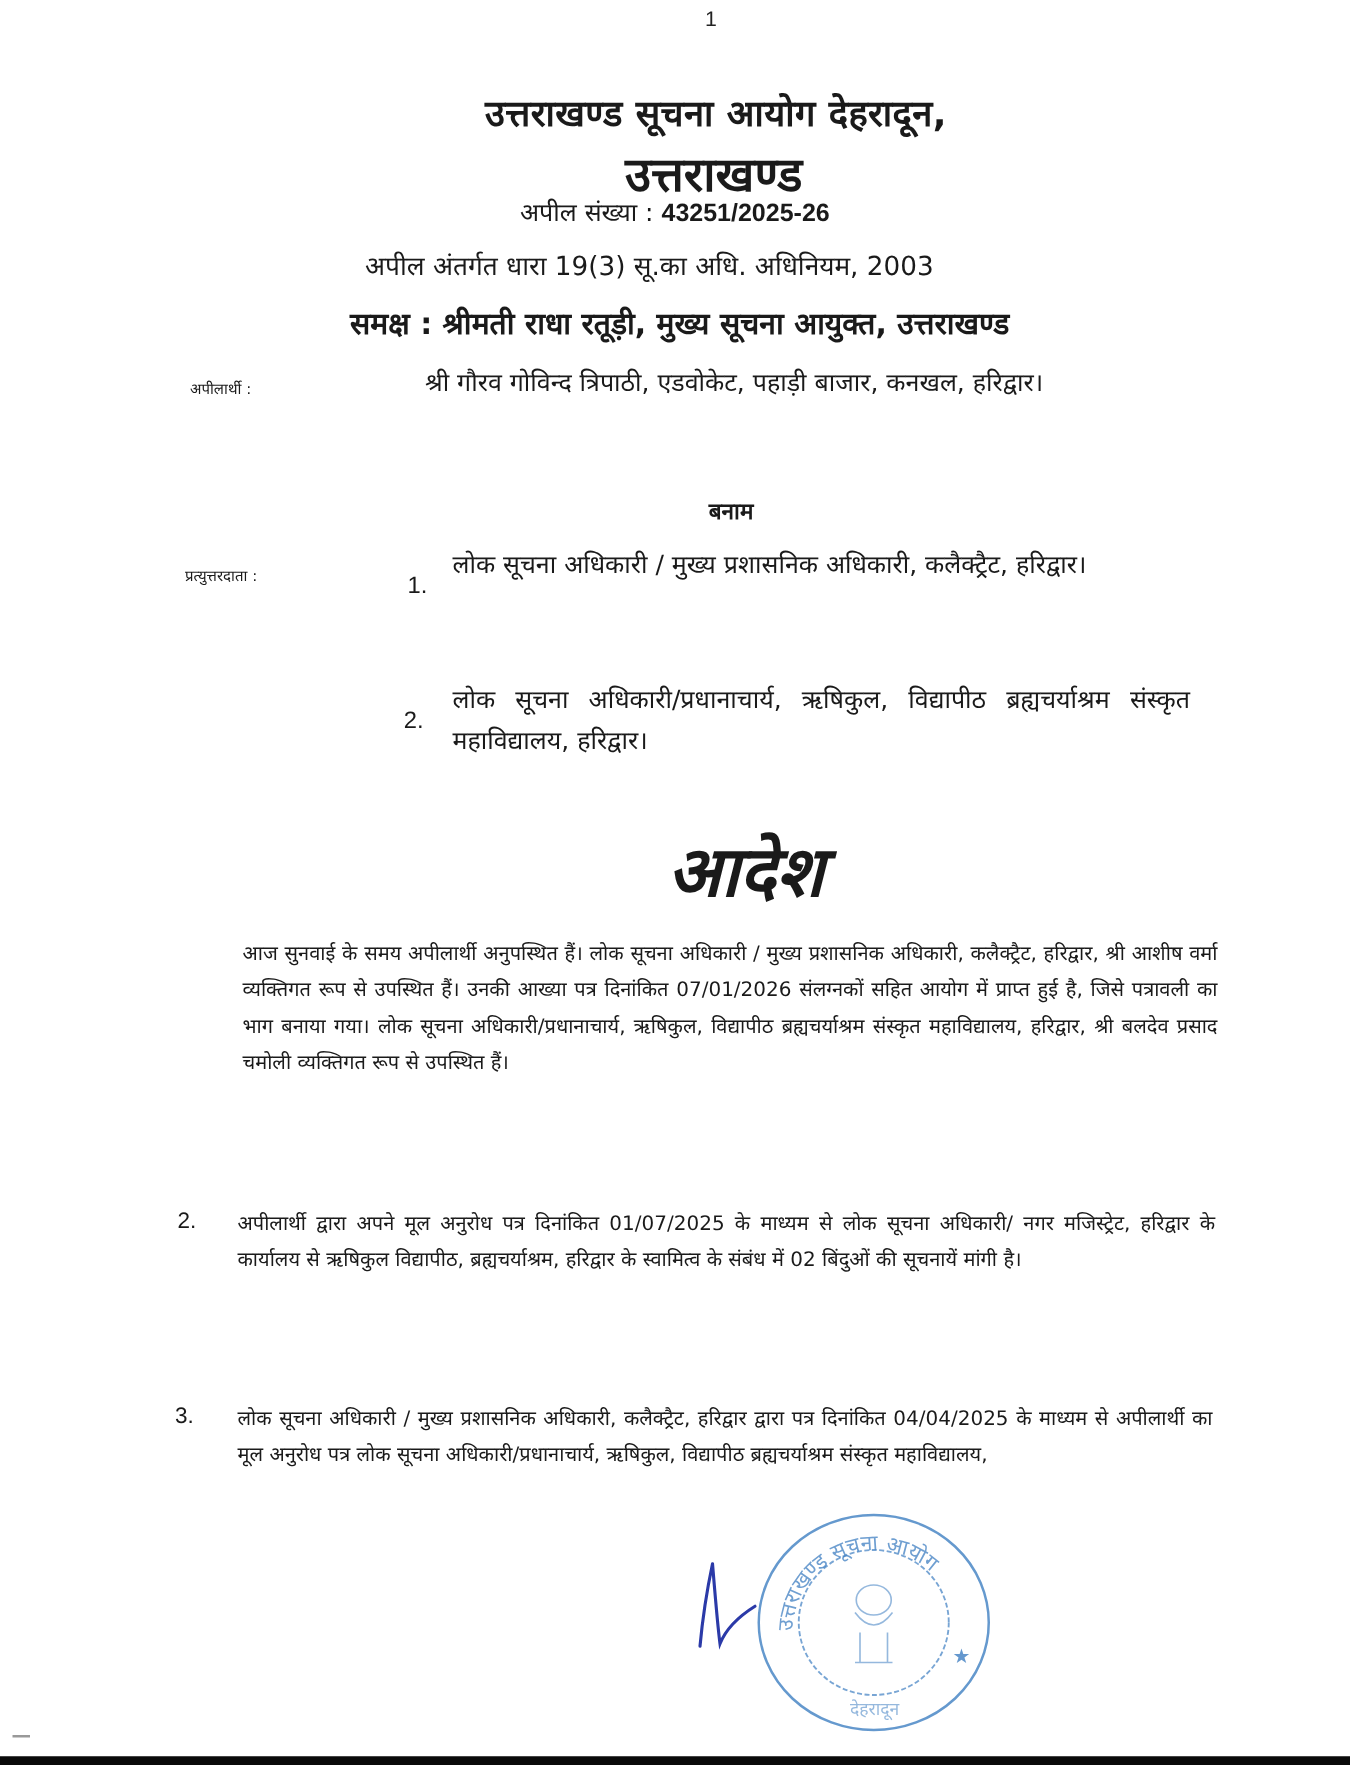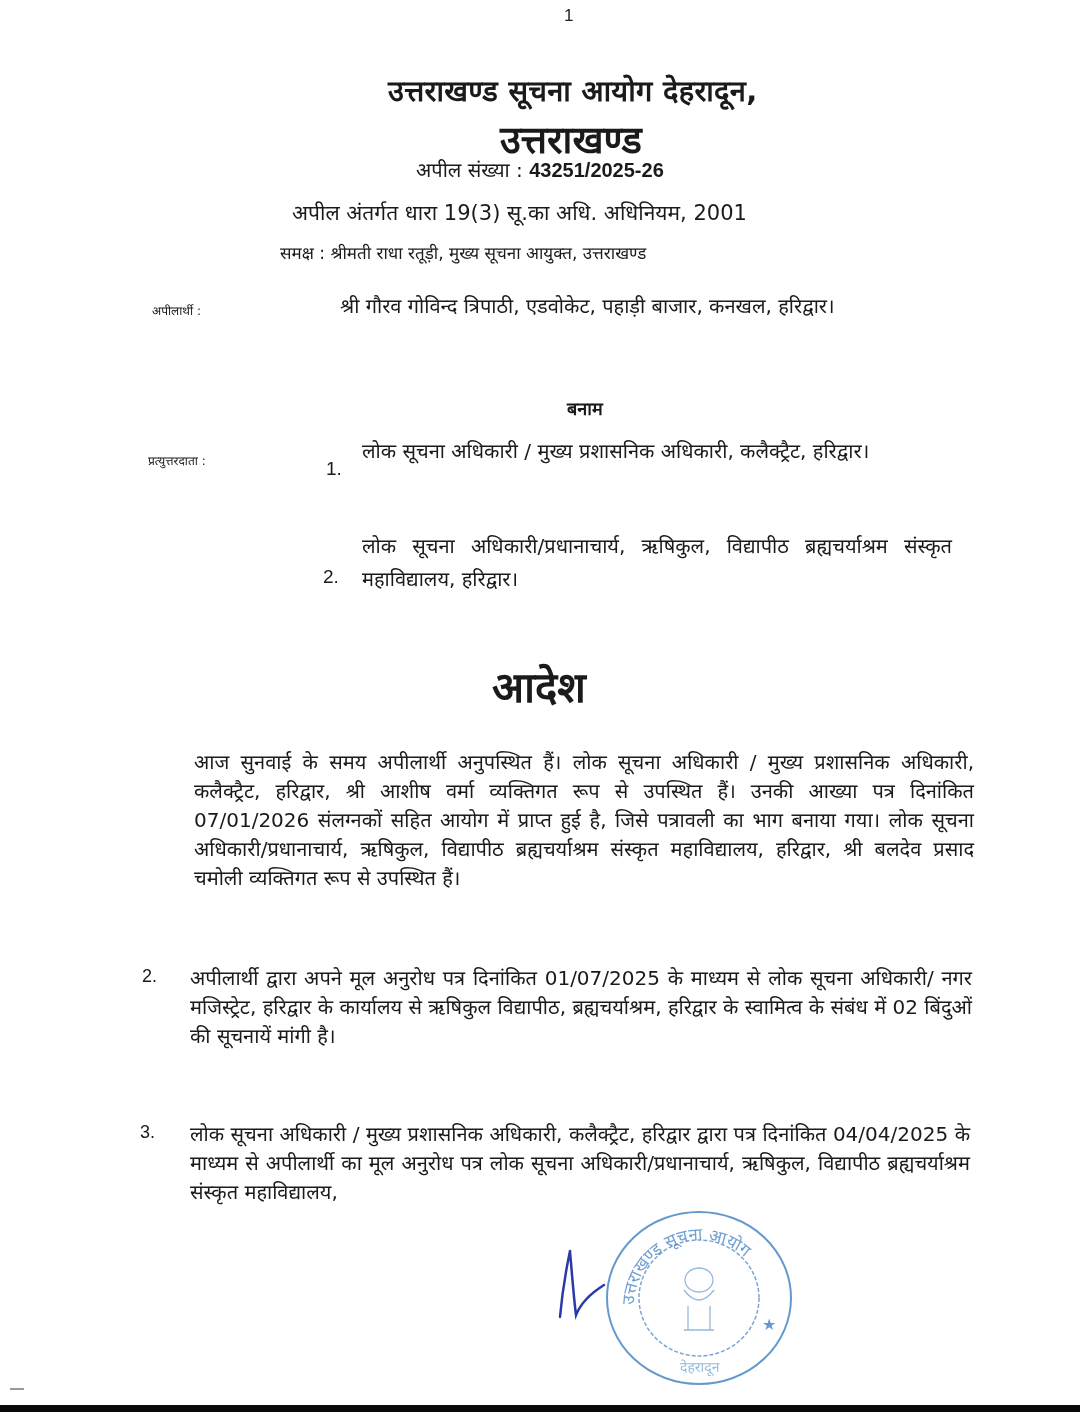--- a/index.html
+++ b/index.html
@@ -7,61 +7,61 @@
     width: 1080px; height: 1412px; background: #ffffff; position: relative; overflow: hidden;
     font-family: "DejaVu Sans", "Liberation Sans", sans-serif; color: #1a1a1a;
   }
   .abs { position: absolute; }
   .page-num { left: 564px; top: 6px; font-size: 17px; font-family: "Liberation Sans", sans-serif; color:#222; }
   .h-title { left: 388px; top: 70px; font-size: 29px; font-weight: bold; white-space: nowrap; letter-spacing: 0.3px; }
   .h-title2 { left: 500px; top: 112px; font-size: 38px; font-weight: bold; white-space: nowrap; }
   .appeal-no { left: 416px; top: 156px; font-size: 20px; white-space: nowrap; text-align: center; }
   .appeal-no b { font-family: "Liberation Sans", sans-serif; font-weight: bold; font-size: 20px; }
   .section-line { left: 292px; top: 198px; font-size: 21px; white-space: nowrap; }
-  .before-line { left: 280px; top: 241px; font-size: 17px; white-space: nowrap; }
+  .before-line { left: 280px; top: 241px; font-size: 24px; white-space: nowrap; font-weight: bold; }
 
   .label { font-size: 12px; white-space: nowrap; }
   .party-text { font-size: 20px; line-height: 33px; text-align: justify; text-align-last: left; }
 
   .versus { left: 548px; top: 396px; font-size: 18px; font-weight: bold; margin-left: 19px; }
 
-  .order-title { left: 492px; top: 657px; font-size: 42px; font-weight: bold; }
+  .order-title { left: 534px; top: 657px; font-size: 56px; font-weight: bold; font-style: italic; }
 
-  .para { font-size: 20px; line-height: 29px; text-align: justify; }
+  .para { font-size: 16px; line-height: 29px; text-align: justify; }
   .para-num { font-size: 18px; font-family: "Liberation Sans", sans-serif; }
 
   .stamp { left: 604px; top: 1210px; width: 190px; height: 176px; }
   .bottom-bar { left: 0; top: 1405px; width: 1080px; height: 7px; background: #0a0a0a; }
   .dash-mark { left: 10px; top: 1388px; width: 14px; height: 2px; background: #999; }
 </style>
 </head>
 <body>
 
 <div class="abs page-num">1</div>
 
 <div class="abs h-title">उत्तराखण्ड सूचना आयोग देहरादून,</div>
 <div class="abs h-title2">उत्तराखण्ड</div>
 <div class="abs appeal-no">
   <span>अपील संख्या  : </span><b>43251/2025-26</b>
 </div>
-<div class="abs section-line">अपील अंतर्गत धारा 19(3) सू.का अधि. अधिनियम, 2001</div>
+<div class="abs section-line">अपील अंतर्गत धारा 19(3) सू.का अधि. अधिनियम, 2003</div>
 <div class="abs before-line">समक्ष : श्रीमती राधा रतूड़ी, मुख्य सूचना आयुक्त, उत्तराखण्ड</div>
 
 <div class="abs label" style="left:152px; top:302px;">अपीलार्थी :</div>
 <div class="abs party-text" style="left:340px; top:290px; width:614px;">श्री गौरव गोविन्द त्रिपाठी, एडवोकेट, पहाड़ी बाजार, कनखल, हरिद्वार।</div>
 
 <div class="abs versus">बनाम</div>
 
 <div class="abs label" style="left:148px; top:452px;">प्रत्युत्तरदाता :</div>
 
 <div class="abs para-num" style="left:326px; top:458px; font-size:19px;">1.</div>
 <div class="abs party-text" style="left:362px; top:435px; width:592px;">लोक सूचना अधिकारी / मुख्य प्रशासनिक अधिकारी, कलैक्ट्रैट, हरिद्वार।</div>
 
 <div class="abs para-num" style="left:323px; top:566px; font-size:19px;">2.</div>
-<div class="abs party-text" style="left:362px; top:530px; width:590px;">लोक सूचना अधिकारी/प्रधानाचार्य, ऋषिकुल, विद्यापीठ ब्रह्यचर्याश्रम संस्कृत महाविद्यालय, हरिद्वार।</div>
+<div class="abs party-text" style="left:362px; top:543px; width:590px;">लोक सूचना अधिकारी/प्रधानाचार्य, ऋषिकुल, विद्यापीठ ब्रह्यचर्याश्रम संस्कृत महाविद्यालय, हरिद्वार।</div>
 
 <div class="abs order-title">आदेश</div>
 
 <div class="abs para" style="left:194px; top:748px; width:780px;">आज सुनवाई के समय अपीलार्थी अनुपस्थित हैं। लोक सूचना अधिकारी / मुख्य प्रशासनिक अधिकारी, कलैक्ट्रैट, हरिद्वार, श्री आशीष वर्मा व्यक्तिगत रूप से उपस्थित हैं। उनकी आख्या पत्र दिनांकित 07/01/2026 संलग्नकों सहित आयोग में प्राप्त हुई है, जिसे पत्रावली का भाग बनाया गया। लोक सूचना अधिकारी/प्रधानाचार्य, ऋषिकुल, विद्यापीठ ब्रह्यचर्याश्रम संस्कृत महाविद्यालय, हरिद्वार, श्री बलदेव प्रसाद चमोली व्यक्तिगत रूप से उपस्थित हैं।</div>
 
 <div class="abs para-num" style="left:142px; top:966px;">2.</div>
 <div class="abs para" style="left:190px; top:964px; width:782px;">अपीलार्थी द्वारा अपने मूल अनुरोध पत्र दिनांकित 01/07/2025 के माध्यम से लोक सूचना अधिकारी/ नगर मजिस्ट्रेट, हरिद्वार के कार्यालय से ऋषिकुल विद्यापीठ, ब्रह्यचर्याश्रम, हरिद्वार के स्वामित्व के संबंध में 02 बिंदुओं की सूचनायें मांगी है।</div>
 
 <div class="abs para-num" style="left:140px; top:1122px;">3.</div>
 <div class="abs para" style="left:190px; top:1120px; width:780px;">लोक सूचना अधिकारी / मुख्य प्रशासनिक अधिकारी, कलैक्ट्रैट, हरिद्वार द्वारा पत्र दिनांकित 04/04/2025 के माध्यम से अपीलार्थी का मूल अनुरोध पत्र लोक सूचना अधिकारी/प्रधानाचार्य, ऋषिकुल, विद्यापीठ ब्रह्यचर्याश्रम संस्कृत महाविद्यालय,</div>

